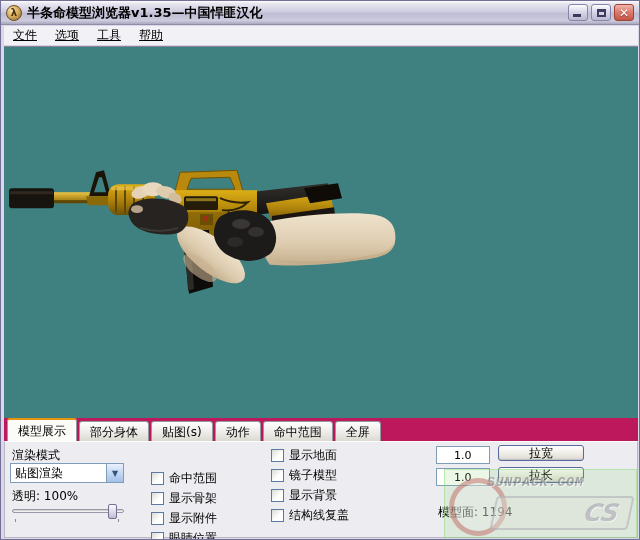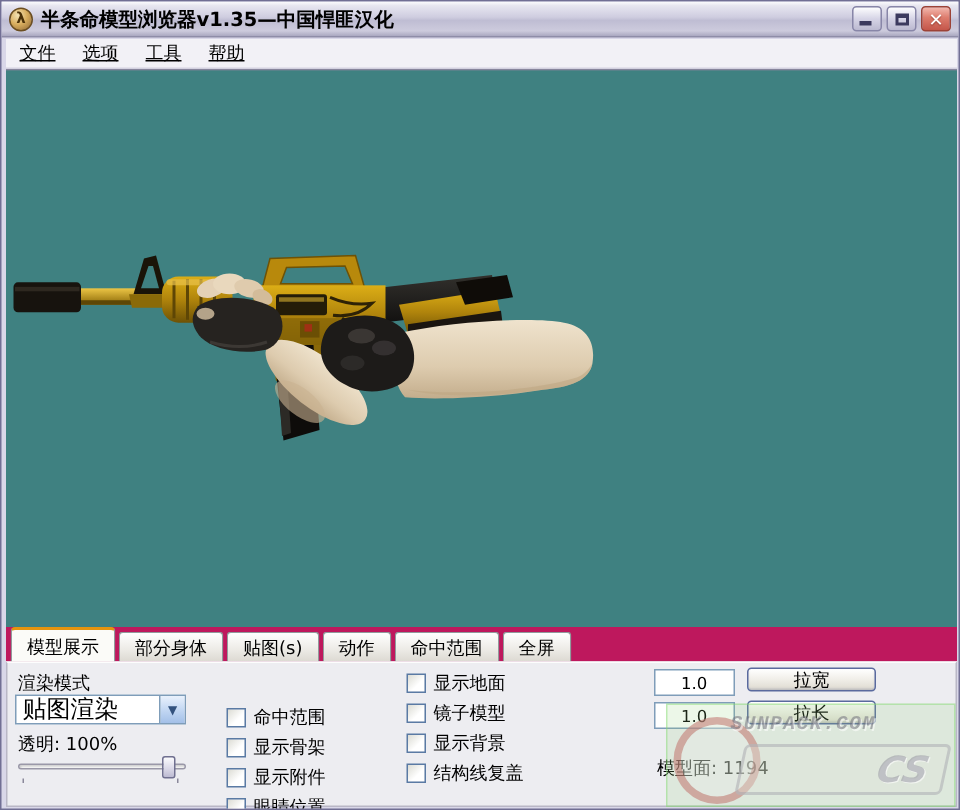--- a/index.html
+++ b/index.html
@@ -76,21 +76,21 @@
   .panel {
     position:absolute; top:440px; left:3px; width:634px; height:97px;
     background:#ededf1; border:1px solid #b9b7c6; border-top:1px solid #fdfdfd;
   }
   .abs { position:absolute; }
 
   .xp-select {
     width:114px; height:20px; background:#fff; border:1px solid #7f9db9;
     display:flex; align-items:center;
   }
-  .xp-select .sel-value { flex:1; padding-left:4px; font-size:16px; }
+  .xp-select .sel-value { flex:1; padding-left:4px; font-size:12px; }
   .xp-select .sel-arrow {
     width:17px; height:100%; border-left:1px solid #7f9db9;
     background:linear-gradient(180deg,#e9f1fc,#c4d8f3 50%,#a3c0e8);
     display:flex; align-items:center; justify-content:center;
     color:#33527e; font-size:8px;
   }
 
   .slider { width:112px; height:18px; position:relative; }
   .slider .track {
     position:absolute; left:0; right:0; top:7px; height:4px;

